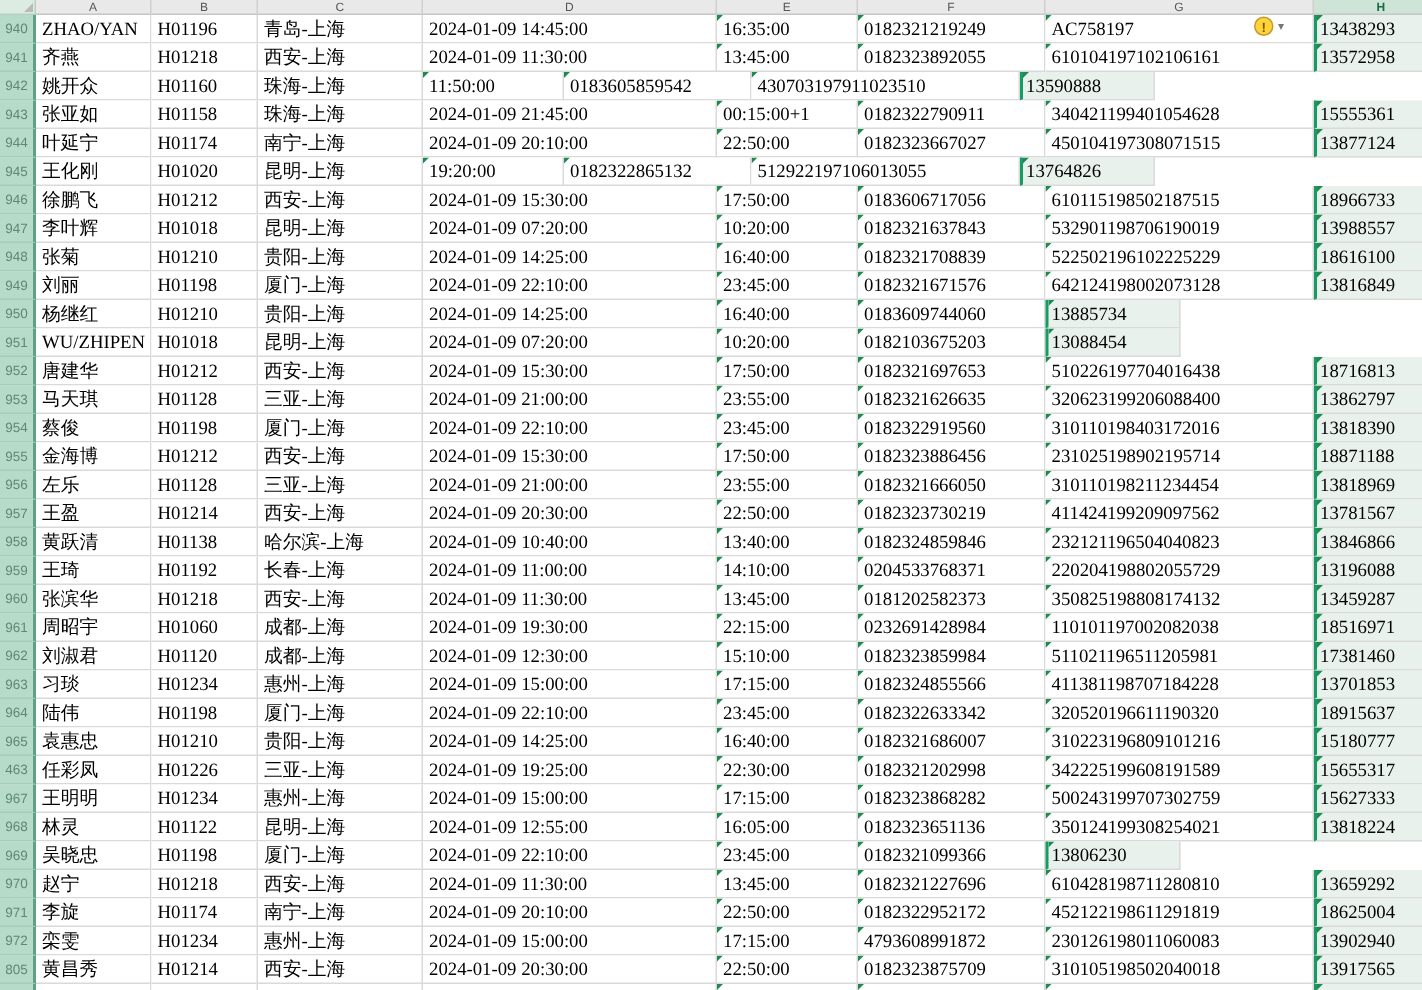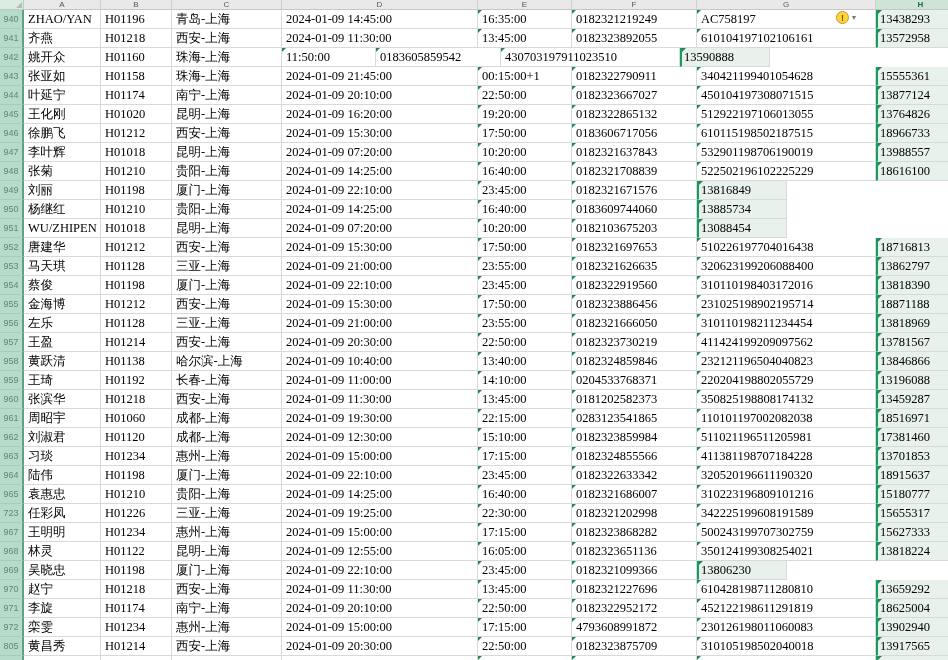--- a/index.html
+++ b/index.html
@@ -105,21 +105,20 @@
       <div class="c w4 tri">22:50:00</div>
       <div class="c w5 tri">0182323667027</div>
       <div class="c w6 tri">450104197308071515</div>
       <div class="c w7 tri colH">13877124</div>
     </div>
       <div class="row">
       <div class="rh">945</div>
       <div class="c w0">王化刚</div>
       <div class="c w1">H01020</div>
       <div class="c w2">昆明-上海</div>
-      <div class="c w3">2024-01-09 16:20:00</div>
       <div class="c w4 tri">19:20:00</div>
       <div class="c w5 tri">0182322865132</div>
       <div class="c w6 tri">512922197106013055</div>
       <div class="c w7 tri colH">13764826</div>
     </div>
       <div class="row">
       <div class="rh">946</div>
       <div class="c w0">徐鹏飞</div>
       <div class="c w1">H01212</div>
       <div class="c w2">西安-上海</div>
@@ -152,20 +151,21 @@
       <div class="c w7 tri colH">18616100</div>
     </div>
       <div class="row">
       <div class="rh">949</div>
       <div class="c w0">刘丽</div>
       <div class="c w1">H01198</div>
       <div class="c w2">厦门-上海</div>
       <div class="c w3">2024-01-09 22:10:00</div>
       <div class="c w4 tri">23:45:00</div>
       <div class="c w5 tri">0182321671576</div>
+      <div class="c w6 tri">642124198002073128</div>
       <div class="c w7 tri colH">13816849</div>
     </div>
       <div class="row">
       <div class="rh">950</div>
       <div class="c w0">杨继红</div>
       <div class="c w1">H01210</div>
       <div class="c w2">贵阳-上海</div>
       <div class="c w3">2024-01-09 14:25:00</div>
       <div class="c w4 tri">16:40:00</div>
       <div class="c w5 tri">0183609744060</div>
@@ -280,21 +280,21 @@
       <div class="c w6 tri">350825198808174132</div>
       <div class="c w7 tri colH">13459287</div>
     </div>
       <div class="row">
       <div class="rh">961</div>
       <div class="c w0">周昭宇</div>
       <div class="c w1">H01060</div>
       <div class="c w2">成都-上海</div>
       <div class="c w3">2024-01-09 19:30:00</div>
       <div class="c w4 tri">22:15:00</div>
-      <div class="c w5 tri">0283123541865</div>
+      <div class="c w5 tri">0232691428984</div>
       <div class="c w6 tri">110101197002082038</div>
       <div class="c w7 tri colH">18516971</div>
     </div>
       <div class="row">
       <div class="rh">962</div>
       <div class="c w0">刘淑君</div>
       <div class="c w1">H01120</div>
       <div class="c w2">成都-上海</div>
       <div class="c w3">2024-01-09 12:30:00</div>
       <div class="c w4 tri">15:10:00</div>
@@ -329,21 +329,21 @@
       <div class="c w0">袁惠忠</div>
       <div class="c w1">H01210</div>
       <div class="c w2">贵阳-上海</div>
       <div class="c w3">2024-01-09 14:25:00</div>
       <div class="c w4 tri">16:40:00</div>
       <div class="c w5 tri">0182321686007</div>
       <div class="c w6 tri">310223196809101216</div>
       <div class="c w7 tri colH">15180777</div>
     </div>
       <div class="row">
-      <div class="rh">723</div>
+      <div class="rh">463</div>
       <div class="c w0">任彩凤</div>
       <div class="c w1">H01226</div>
       <div class="c w2">三亚-上海</div>
       <div class="c w3">2024-01-09 19:25:00</div>
       <div class="c w4 tri">22:30:00</div>
       <div class="c w5 tri">0182321202998</div>
       <div class="c w6 tri">342225199608191589</div>
       <div class="c w7 tri colH">15655317</div>
     </div>
       <div class="row">

